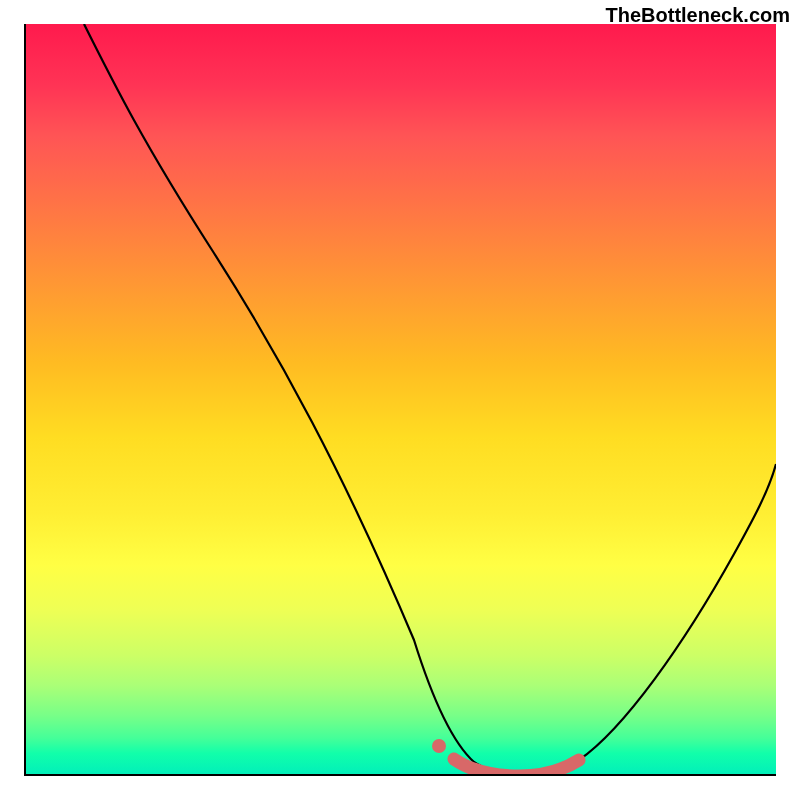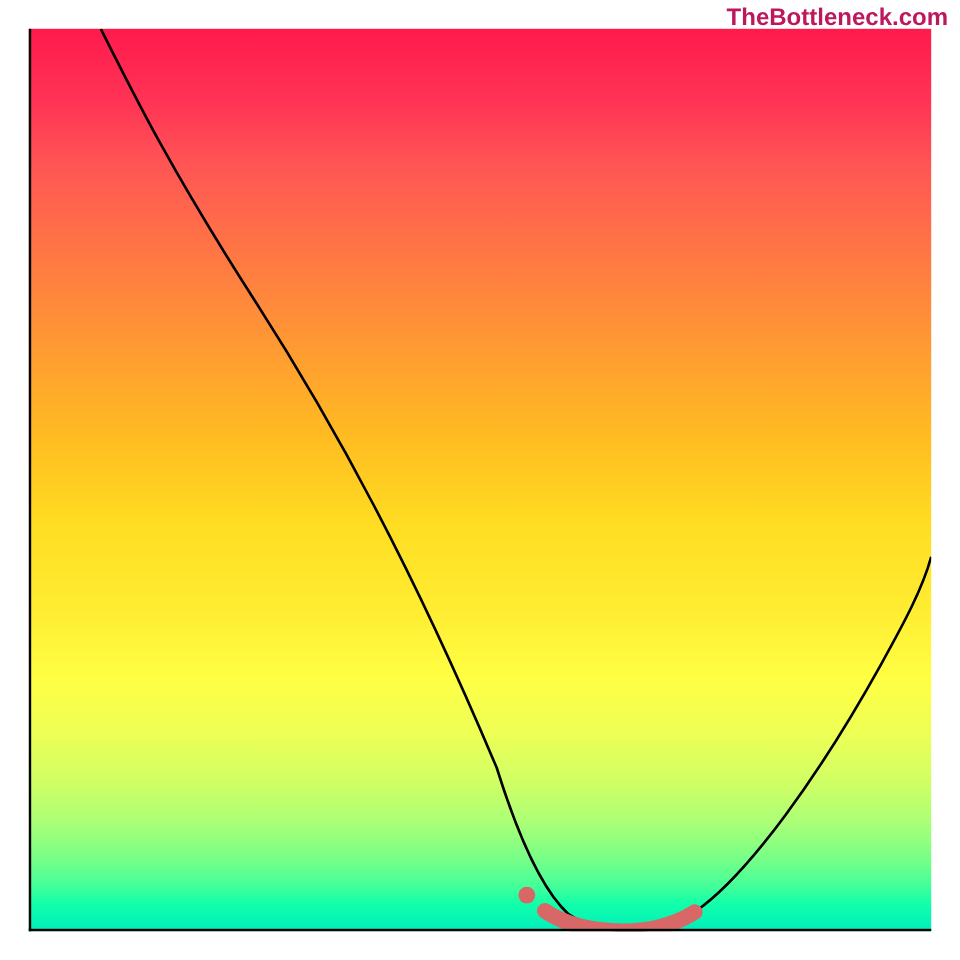--- a/index.html
+++ b/index.html
@@ -51,21 +51,21 @@
     width: 752px;
     height: 2px;
   }
   .attribution {
     position: absolute;
     top: 4px;
     right: 10px;
     font-family: Arial, sans-serif;
     font-size: 20px;
     font-weight: bold;
-    color: #be185d;
+    color: #000000;
   }
   svg.curve {
     position: absolute;
     left: 24px;
     top: 24px;
     width: 752px;
     height: 752px;
     pointer-events: none;
   }
 </style>

